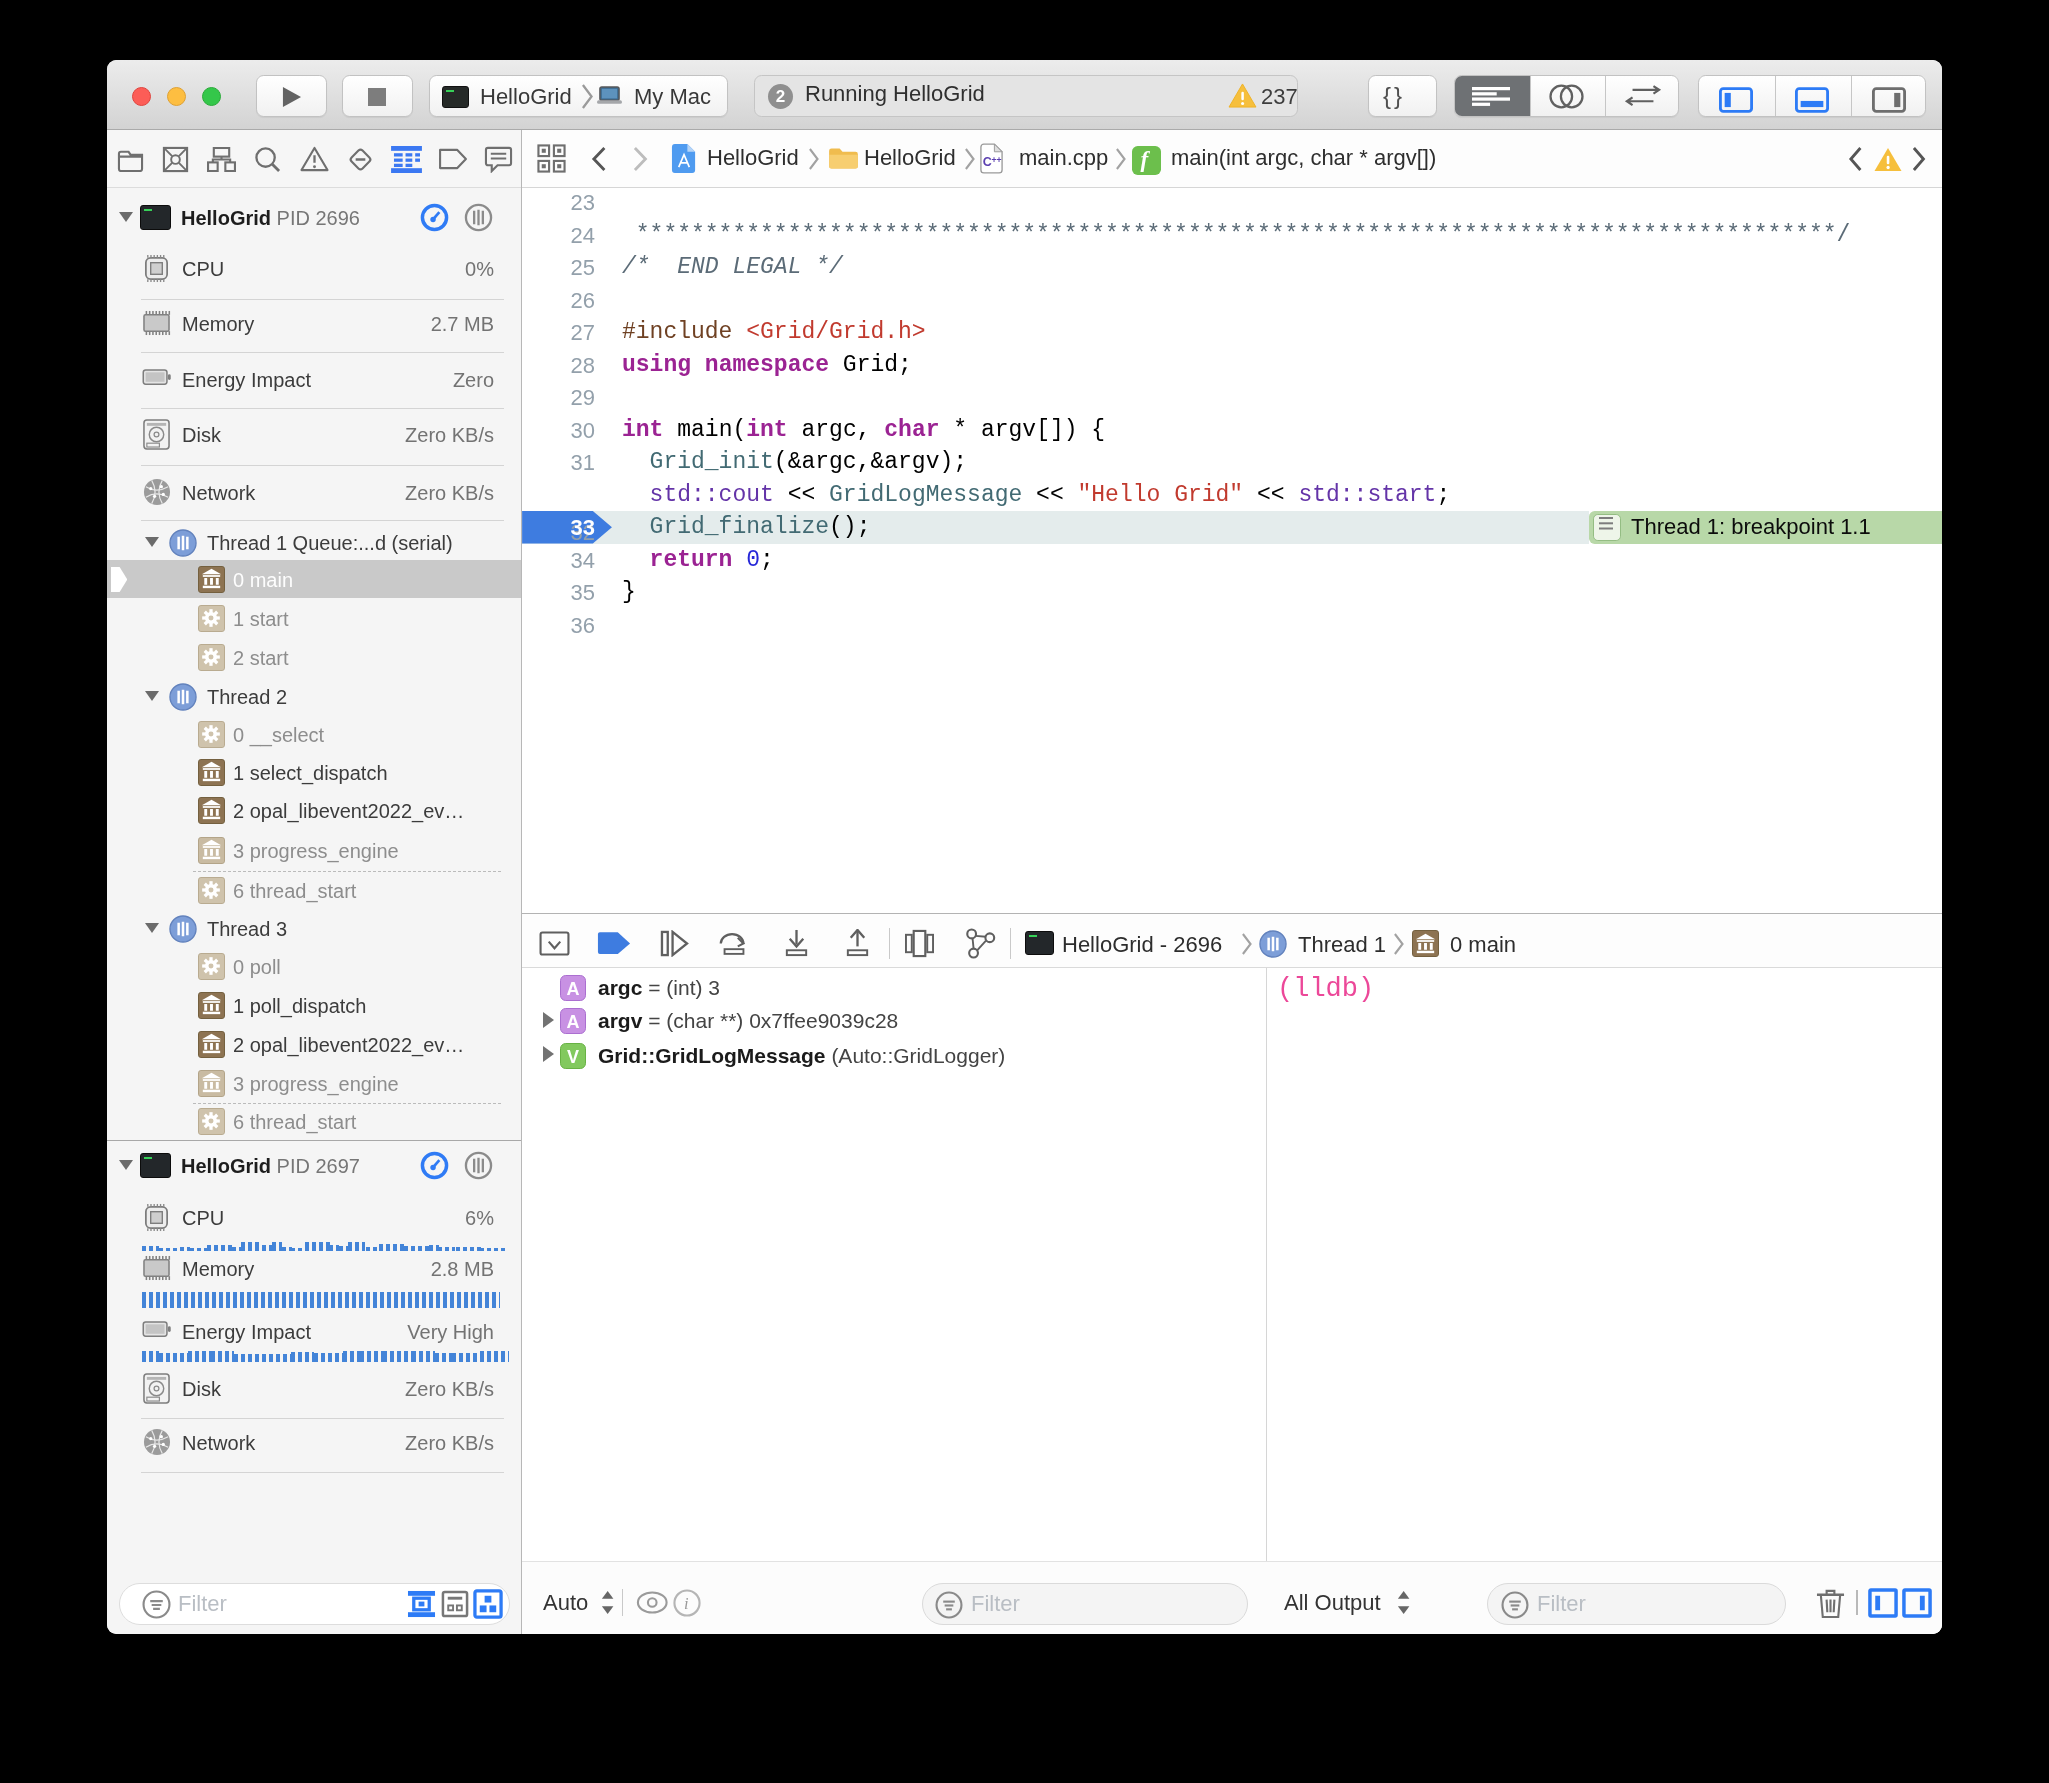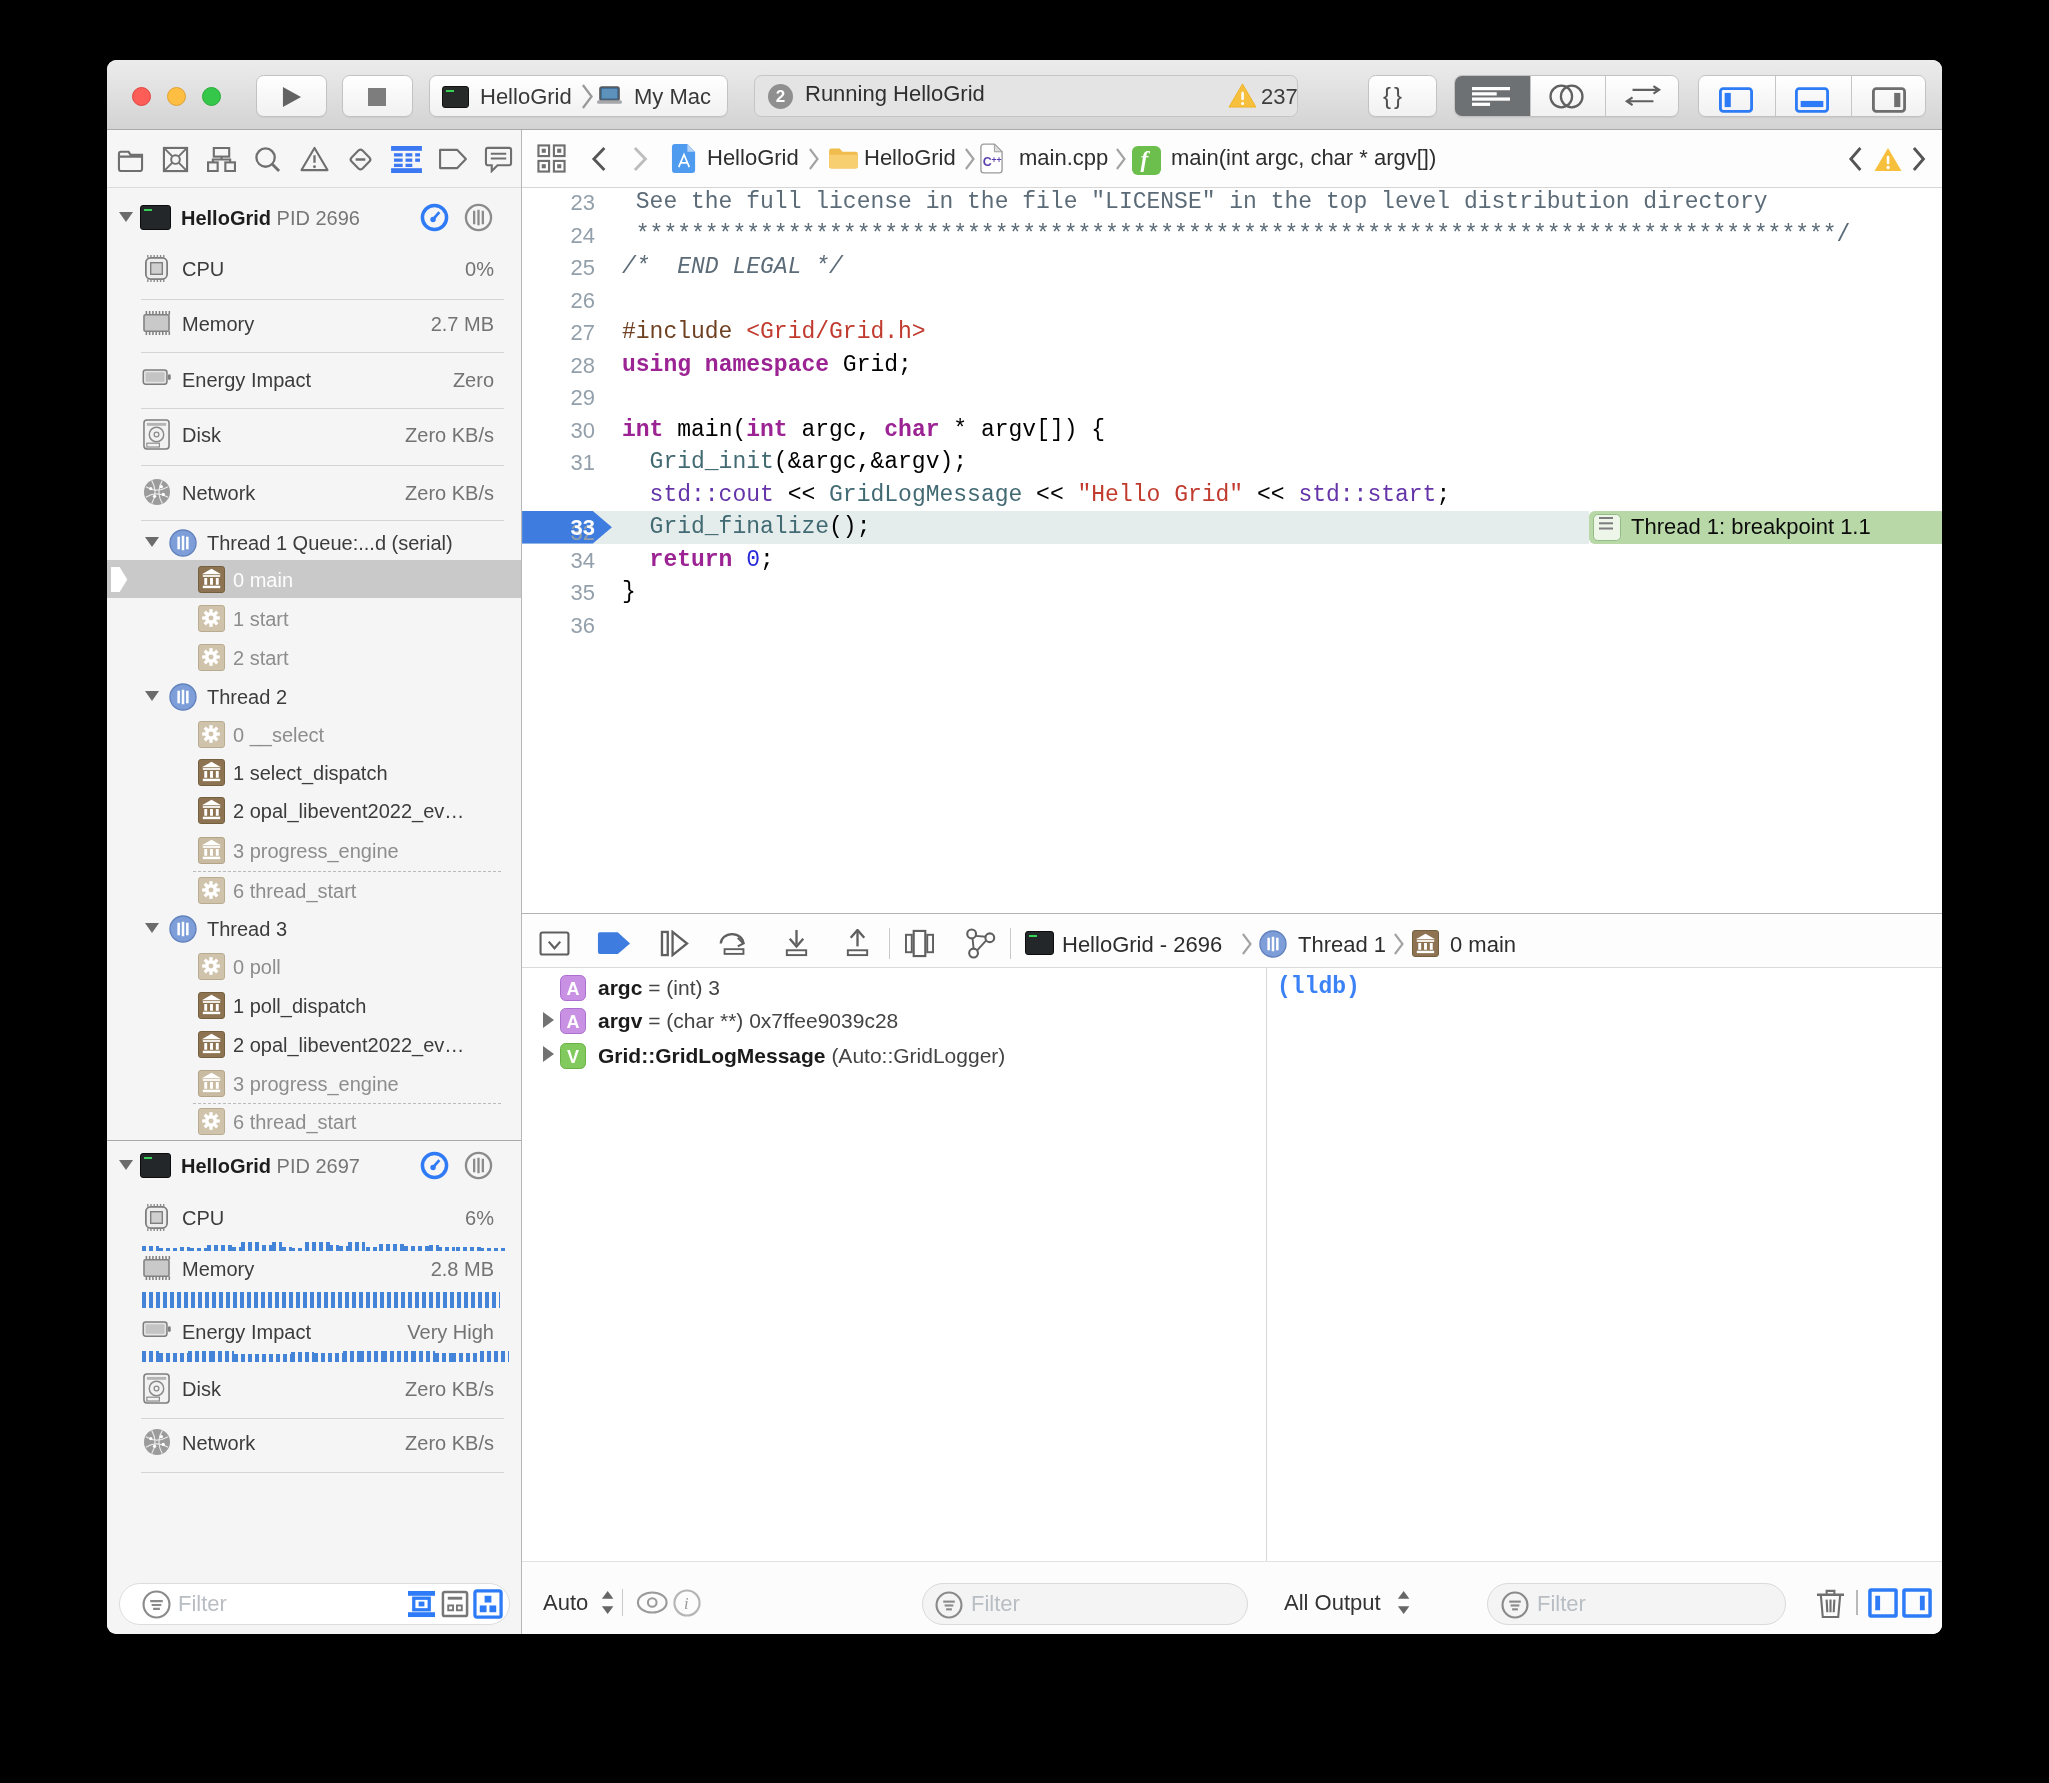--- a/index.html
+++ b/index.html
@@ -821,21 +821,20 @@
       </div>
 <div class="code">
         <div style="position:absolute;left:0;top:323px;width:1067px;height:32.5px;background:#e4ecec;"></div>
         <div style="position:absolute;left:1067px;top:323px;width:354px;height:32.5px;background:#b8d8a8;border-radius:5.7px 0 0 5.7px;"></div>
         <svg style="position:absolute;left:0px;top:323px;" width="91" height="32.5" viewBox="0 0 95 34">
           <polygon points="0,0 74,0 94,17 74,34 0,34" fill="#3e7ce0"></polygon>
         </svg>
         <div style="position:absolute;left:1071px;top:326px;width:28px;height:27px;background:#eef5e9;border:1.4px solid #94bd83;border-radius:4.8px;"><g></g><div style="position:absolute;left:4.8px;top:1.9px;width:14.3px;height:2.4px;background:#7d7d7d;box-shadow:0 5.3px 0 #7d7d7d,0 10.5px 0 #7d7d7d;"></div></div>
         <div style="position:absolute;left:1109px;top:326px;font-size:22px;color:#0c0c0c;font-family:'Liberation Sans',sans-serif;">Thread 1: breakpoint 1.1</div>
         <div class="ln" style="top:-1.9px;color:#93a0ab;">23</div>
-        <div class="cl" style="left:100px;top:-1.9px;"><span class="c"> See the full license in the file "LICENSE" in the top level distribution directory</span></div>
         <div class="ln" style="top:31px;color:#93a0ab;">24</div>
         <div class="cl" style="left:100px;top:31px;"><span class="c"> ***************************************************************************************/</span></div>
         <div class="ln" style="top:63px;color:#93a0ab;">25</div>
         <div class="cl" style="left:100px;top:63px;"><span class="c" style="font-style:italic;margin-top:16px;">/*  END LEGAL */</span></div>
         <div class="ln" style="top:96px;color:#93a0ab;">26</div>
         <div class="ln" style="top:128px;color:#93a0ab;">27</div>
         <div class="cl" style="left:100px;top:128px;"><span class="p">#include</span> <span class="r">&lt;Grid/Grid.h&gt;</span></div>
         <div class="ln" style="top:161px;color:#93a0ab;">28</div>
         <div class="cl" style="left:100px;top:161px;"><span class="k">using</span> <span class="k">namespace</span> Grid;</div>
         <div class="ln" style="top:193px;color:#93a0ab;">29</div>
@@ -933,21 +932,21 @@
 <div class="vars">
         <div class="badge" style="left:38px;top:6.7px;background:#c891e3;border:1px solid #ab6fd0;">A</div>
         <div class="vtext" style="left:76px;top:7.6px;"><b>argc</b> <span style="color:#444">= (int) 3</span></div>
         <div class="dtri" style="left:21px;top:44px;"></div>
         <div class="badge" style="left:38px;top:40px;background:#c891e3;border:1px solid #ab6fd0;">A</div>
         <div class="vtext" style="left:76px;top:41px;"><b>argv</b> <span style="color:#444">= (char **) 0x7ffee9039c28</span></div>
         <div class="dtri" style="left:21px;top:78px;"></div>
         <div class="badge" style="left:38px;top:75px;background:#82c95e;border:1px solid #68b244;">V</div>
         <div class="vtext" style="left:76px;top:76px;"><b>Grid::GridLogMessage</b> <span style="color:#444">(Auto::GridLogger)</span></div>
         <div style="position:absolute;left:744px;top:0;width:1px;bottom:-74px;background:#d6d6d6;"></div>
-        <div style="position:absolute;left:755px;top:5.7px;font-family:'Liberation Mono',monospace;font-size:23px;font-weight:bold;color:#3b82f6;">(lldb)</div>
+        <div style="position:absolute;left:755px;top:5.7px;font-family:'Liberation Mono',monospace;font-size:27px;font-weight:normal;color:#ec4899;">(lldb)</div>
       </div>
 <div class="dfoot">
         <div style="position:absolute;left:21px;top:28px;font-size:22px;color:#333;">Auto</div>
         <svg style="position:absolute;left:78px;top:28px;" width="15.3" height="25" viewBox="0 0 16 26">
           <polygon points="8,1 14,9 2,9" fill="#666"></polygon>
           <polygon points="8,25 14,17 2,17" fill="#666"></polygon>
         </svg>
         <div style="position:absolute;left:100px;top:27px;width:1px;height:27px;background:#c9c9c9;"></div>
         <svg style="position:absolute;left:114px;top:29px;" width="32.5" height="23" viewBox="0 0 34 24">
           <ellipse cx="17" cy="12" rx="15" ry="10.5" fill="none" stroke="#9a9a9a" stroke-width="2.2"></ellipse>

